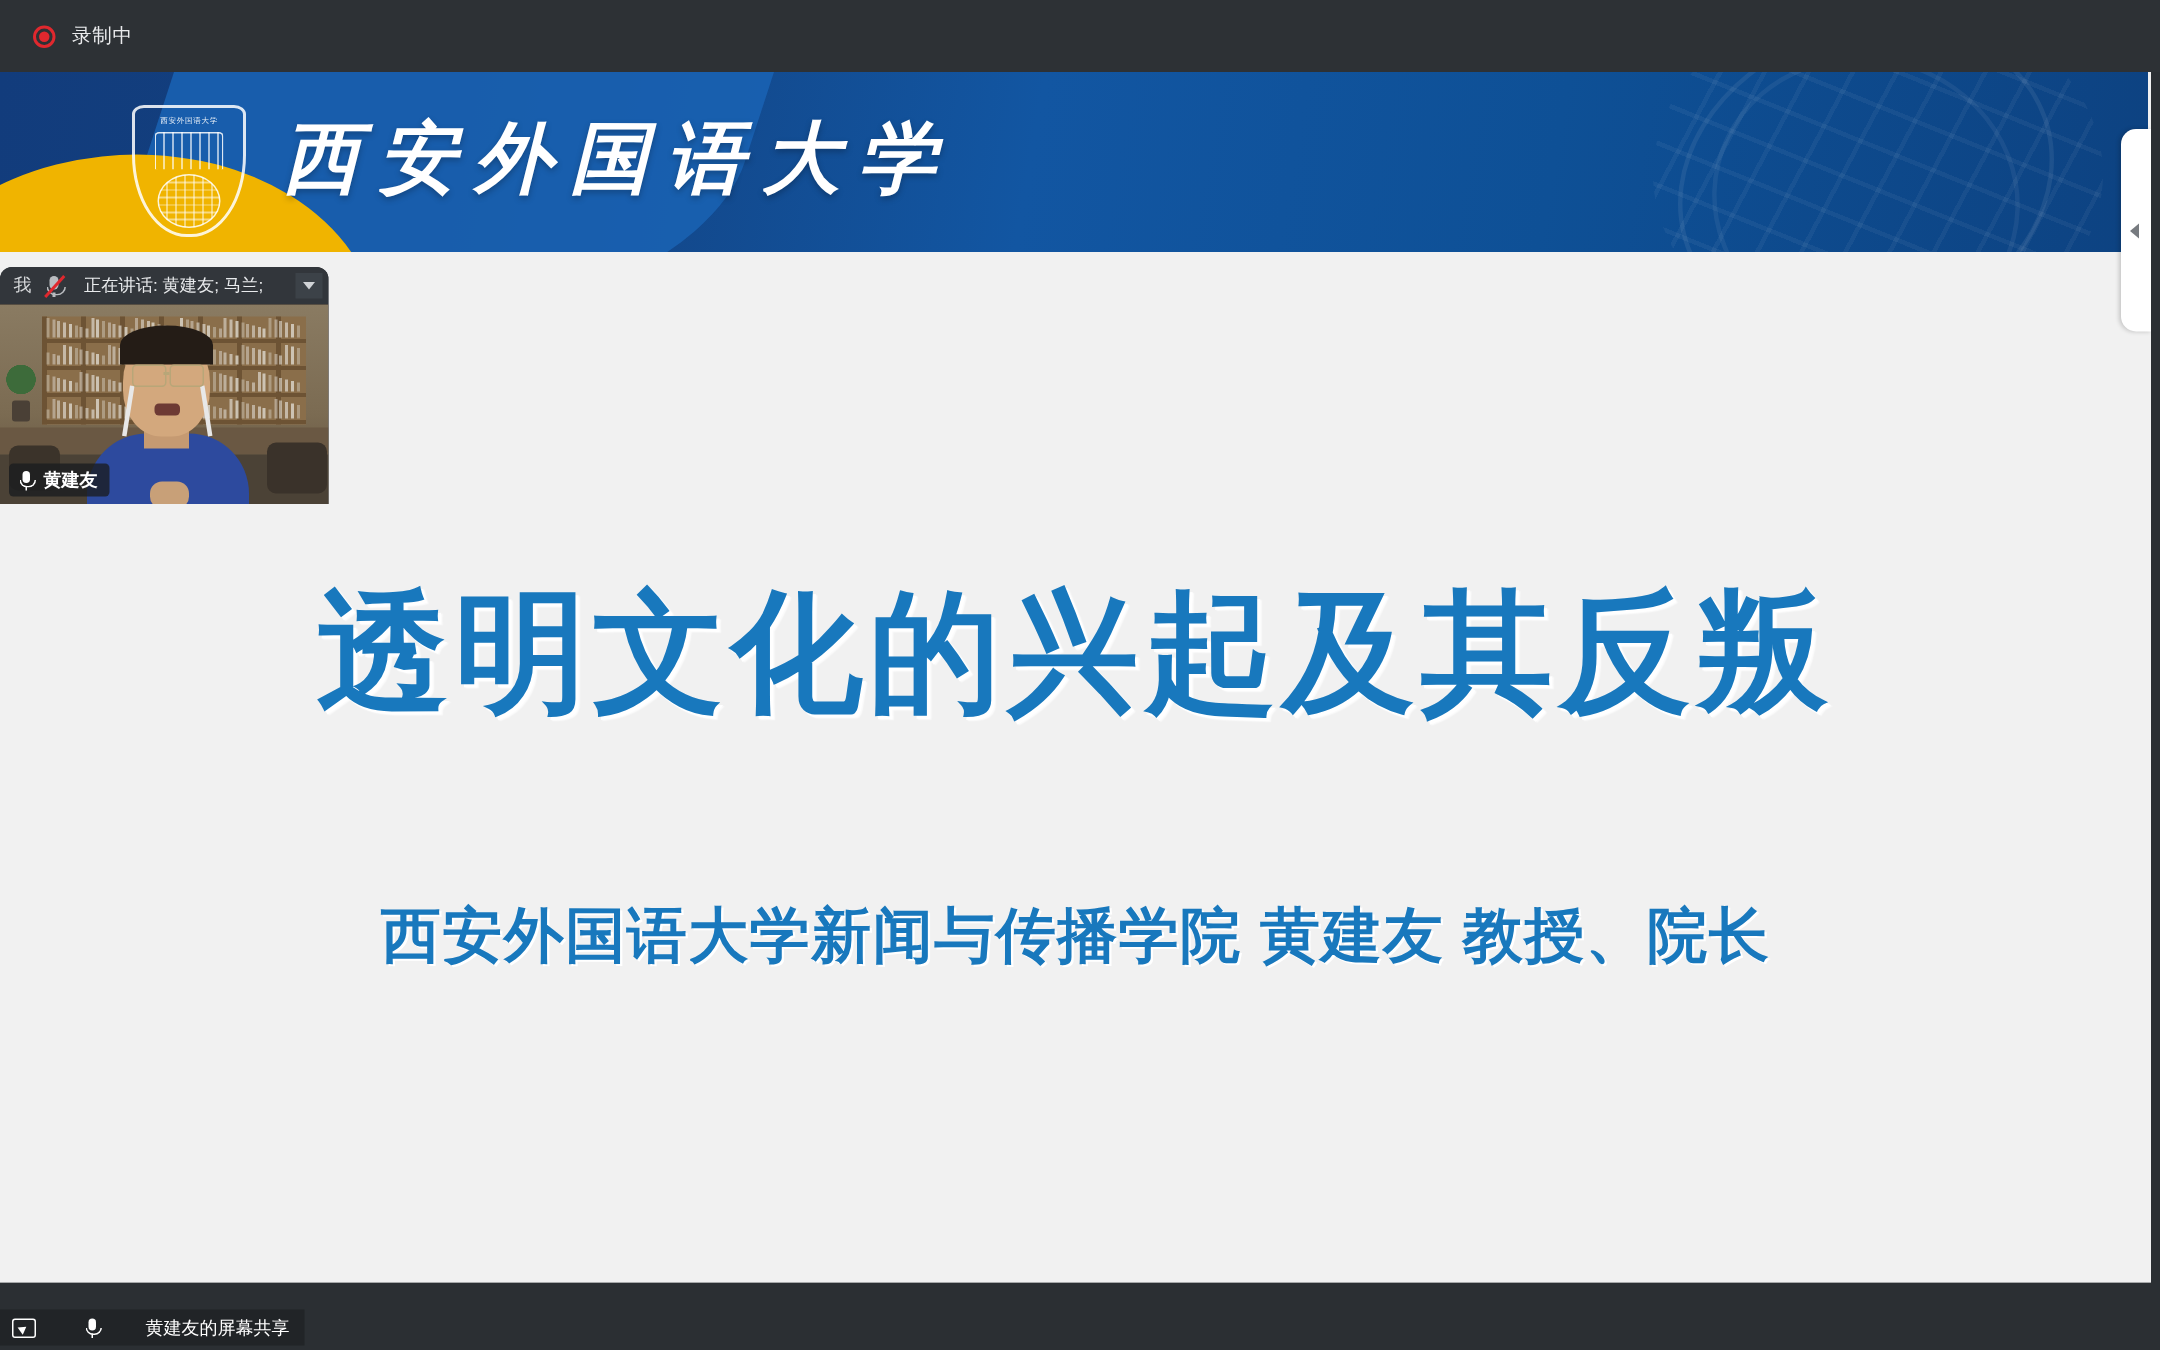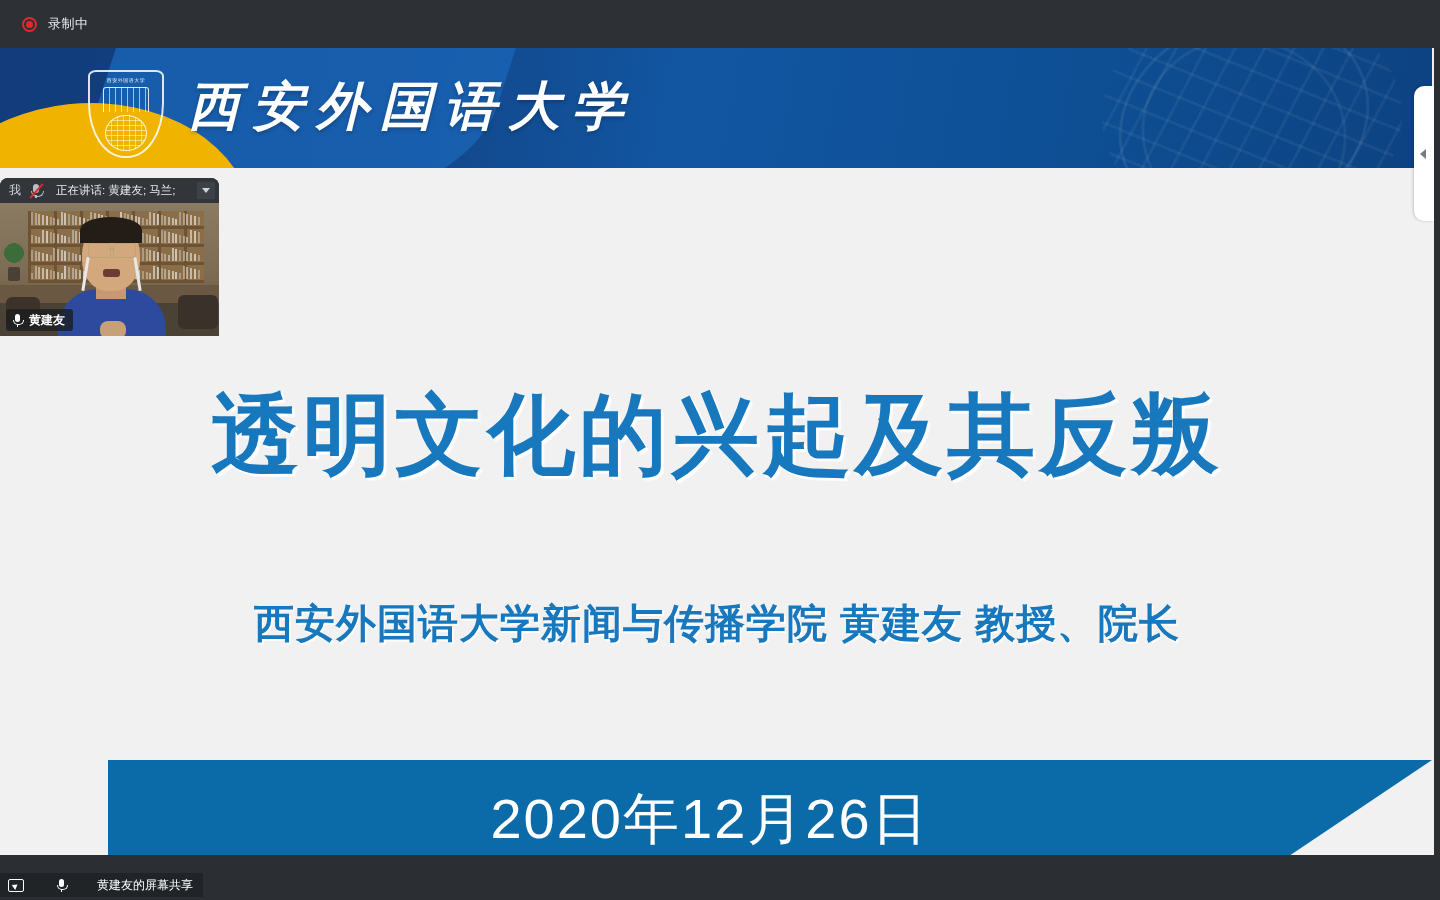--- a/index.html
+++ b/index.html
@@ -268,23 +268,20 @@
         <div class="crest-gate"></div>
         <div class="crest-globe"></div>
       </div>
 
       <div id="uni-cn">西安外国语大学</div>
     </div>
 
     <div id="slide-subtitle">西安外国语大学新闻与传播学院  黄建友  教授、院长</div>
     <div id="slide-title">透明文化的兴起及其反叛</div>
 
-    <div id="date-banner">
-      <span>2020年12月26日</span>
-    </div>
   </div>
 
   <div id="panel-handle">
     <div class="chev"></div>
   </div>
 </div>
 
 <div id="video-panel">
   <div id="vp-header">
     <div id="vp-me">我</div>

